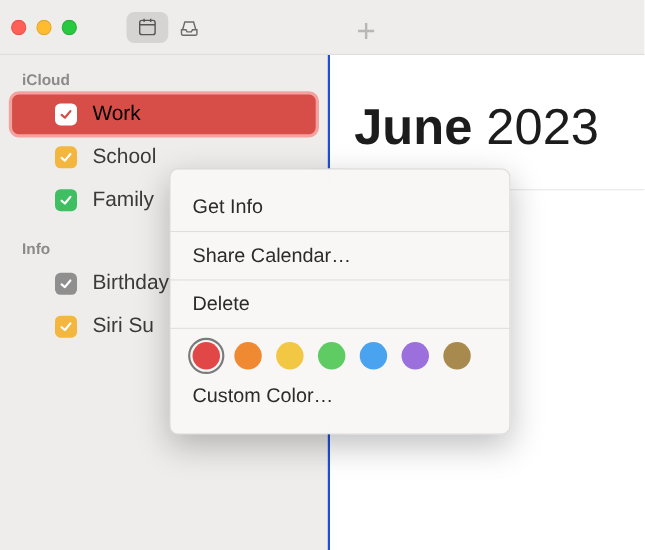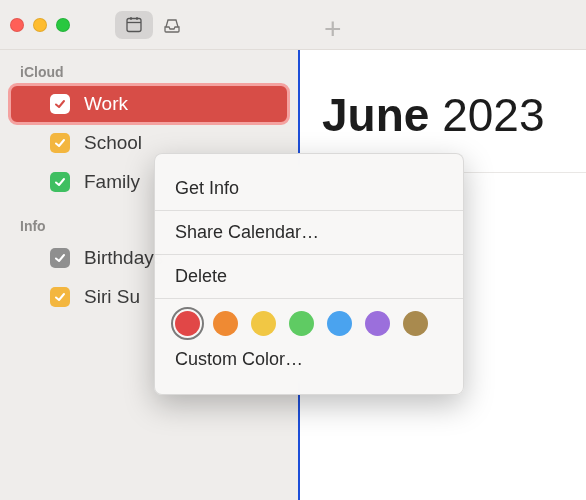--- a/index.html
+++ b/index.html
@@ -60,21 +60,21 @@
     height: 38px;
     padding-left: 40px;
     font-size: 19px;
     color: #3a3a3a;
     gap: 14px;
     border-radius: 6px;
     margin: 1px 10px;
   }
   .cal-item.selected {
     background: #d74d47;
-    color: #ffffff;
+    color: #000000;
     position: relative;
     outline: 3px solid #f4a2a0;
     outline-offset: -1px;
     border-radius: 7px;
   }
   .chk {
     width: 20px; height: 20px;
     border-radius: 5px;
     display: flex; align-items: center; justify-content: center;
     flex-shrink: 0;

